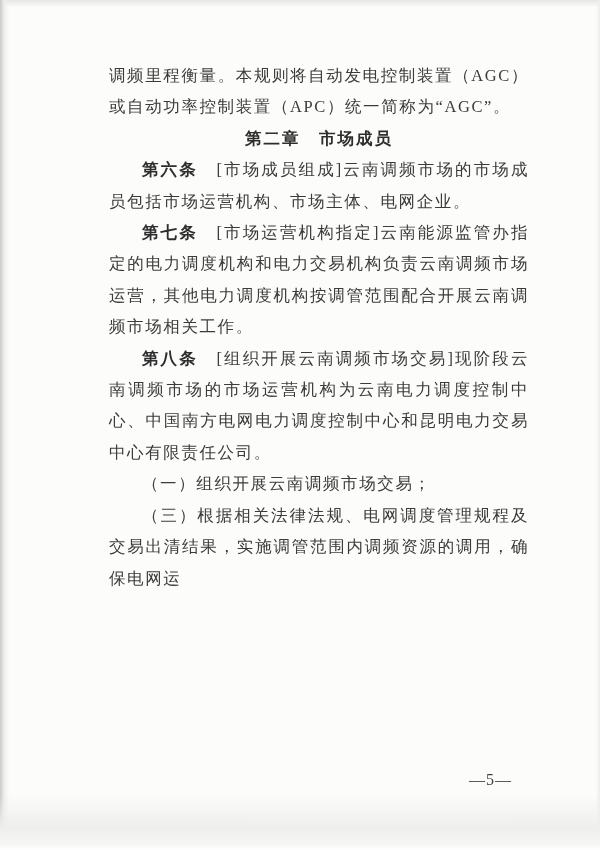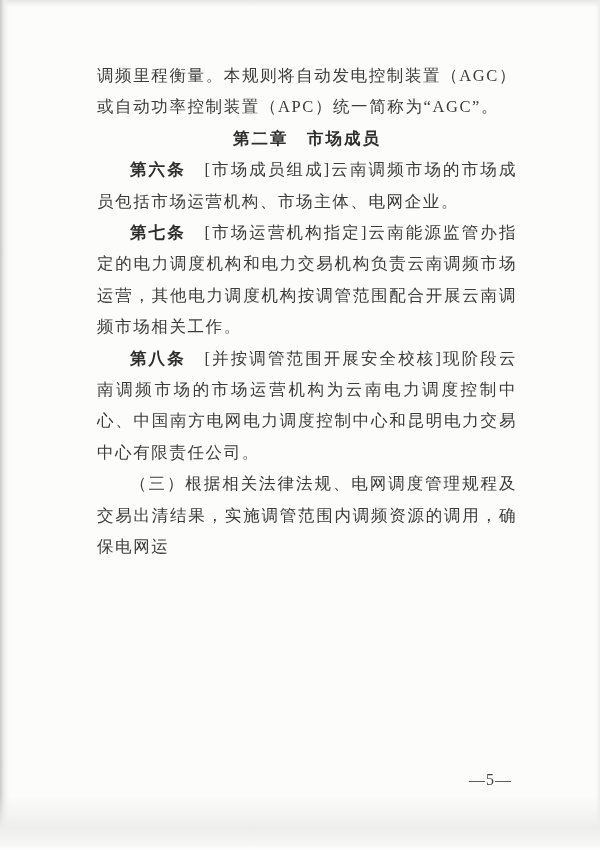--- a/index.html
+++ b/index.html
@@ -27,21 +27,21 @@
   .edge-bottom {
     position: absolute; left: 0; bottom: 0; width: 100%; height: 55px;
     background: linear-gradient(180deg, rgba(238,238,236,0) 0%, #eeeeec 60%, #f6f6f5 90%, #ffffff 100%);
   }
   .edge-right {
     position: absolute; right: 0; top: 0; width: 4px; height: 100%;
     background: linear-gradient(270deg, #ededeb 0%, rgba(255,255,255,0) 100%);
   }
   .doc-body {
     position: absolute;
-    left: 97px;
+    left: 109px;
     top: 60px;
     width: 420px;
     color: #3b3b3b;
     font-size: 16.5px;
     line-height: 31.4px;
     letter-spacing: 1.6px;
     text-align: justify;
     text-align-last: left;
   }
   .para {
@@ -83,18 +83,19 @@
   <div class="edge-top"></div>
   <div class="edge-left"></div>
   <div class="edge-right"></div>
   <div class="edge-bottom"></div>
 
   <div class="doc-body">
       <p class="para continuation"><span>调频里程衡量。本规则将自动发电控制装置（AGC）或自动功率控制装置（APC）统一简称为“AGC”。</span></p>
       <p class="para heading"><span class="b">第二章　市场成员</span></p>
       <p class="para article"><span class="b">第六条</span><span>　[市场成员组成]云南调频市场的市场成员包括市场运营机构、市场主体、电网企业。</span></p>
       <p class="para article"><span class="b">第七条</span><span>　[市场运营机构指定]云南能源监管办指定的电力调度机构和电力交易机构负责云南调频市场运营，其他电力调度机构按调管范围配合开展云南调频市场相关工作。</span></p>
-      <p class="para article"><span class="b">第八条</span><span>　[并按调管范围开展安全校核]现阶段云南调频市场的市场运营机构为云南电力调度控制中心、中国南方电网电力调度控制中心和昆明电力交易中心有限责任公司。</span></p>
+      <p class="para article"><span class="b">第八条</span><span>　[组织开展云南调频市场交易]现阶段云南调频市场的市场运营机构为云南电力调度控制中心、中国南方电网电力调度控制中心和昆明电力交易中心有限责任公司。</span></p>
+      <p class="para item"><span>（一）组织开展云南调频市场交易；</span></p>
       <p class="para item"><span>（三）根据相关法律法规、电网调度管理规程及交易出清结果，实施调管范围内调频资源的调用，确保电网运</span></p>
     </div>
 
   <div class="page-number">—5—</div>
 </div>
 
 </body></html>

